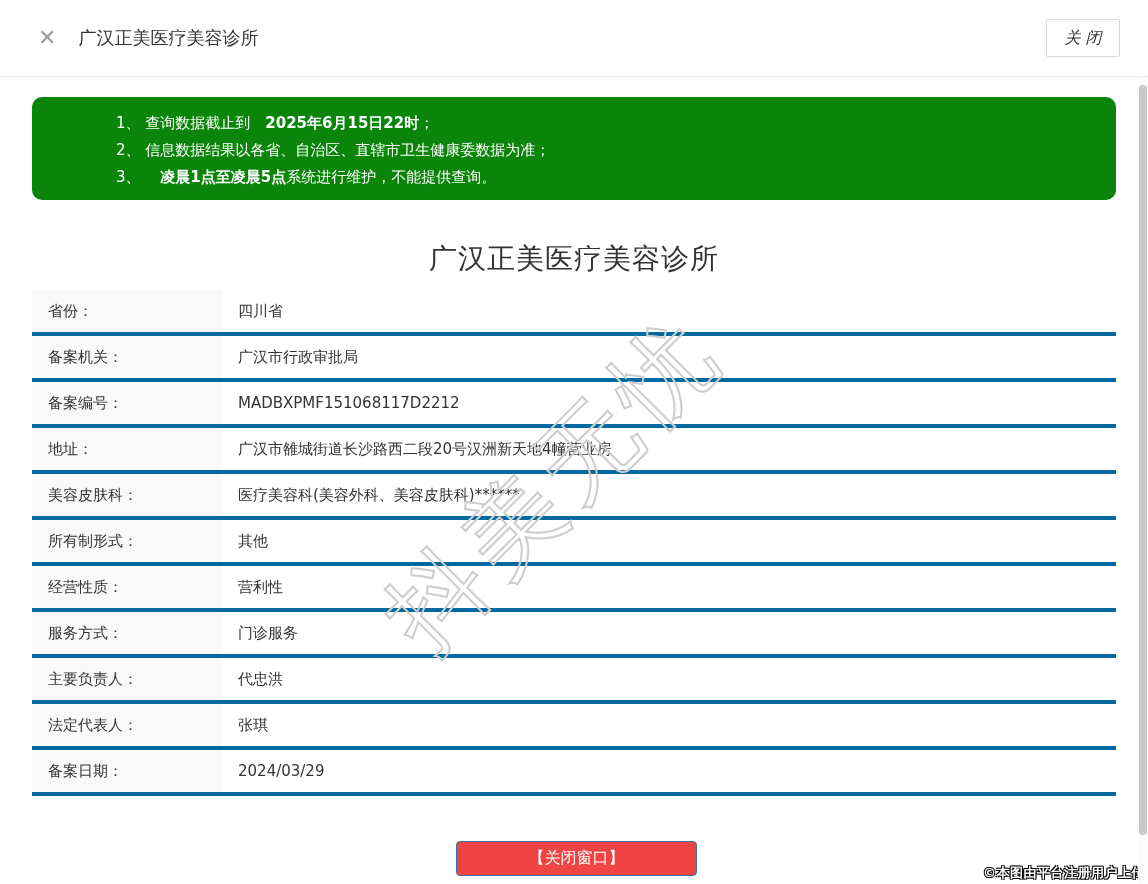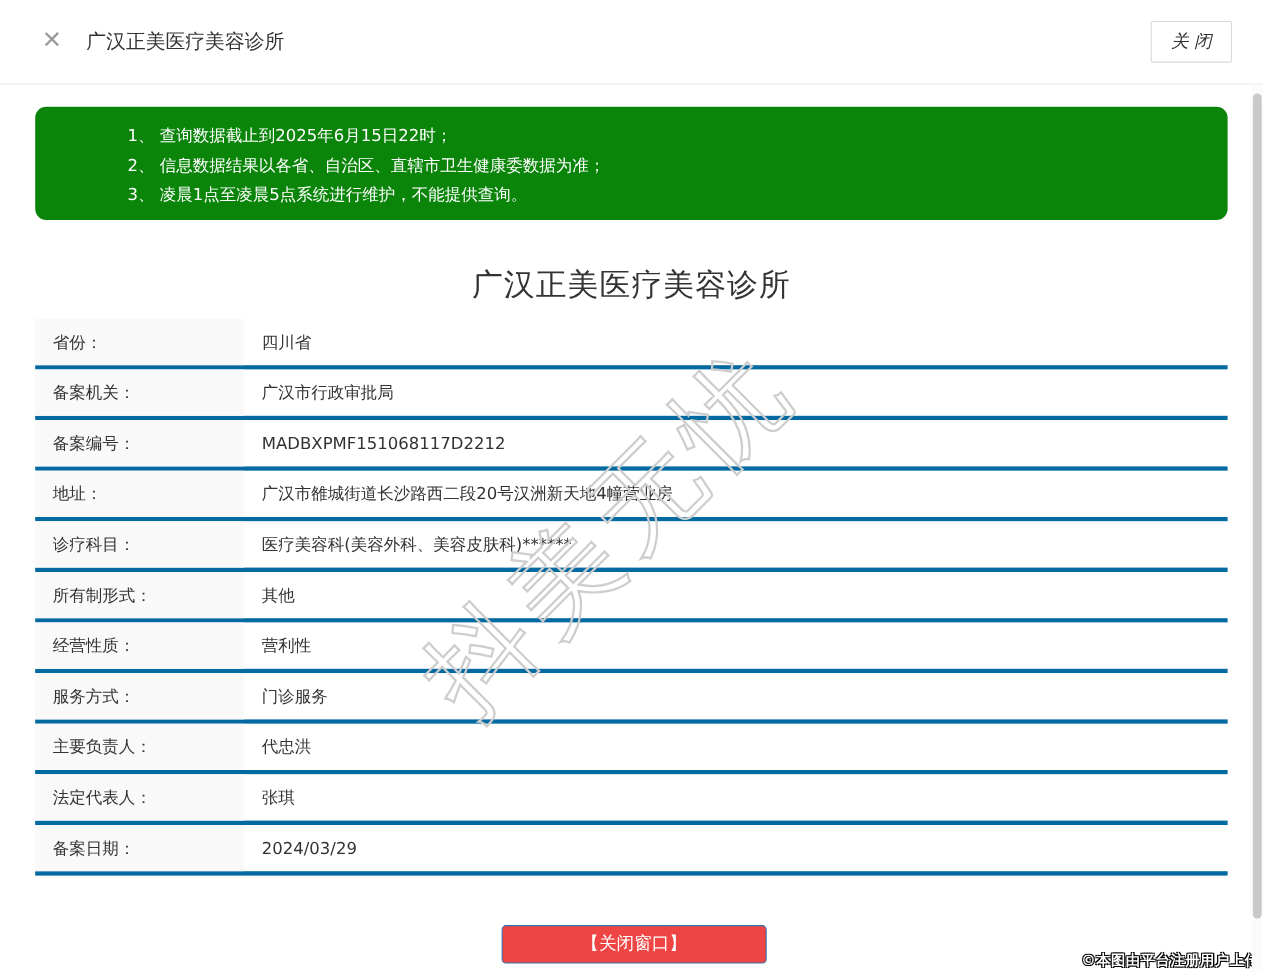--- a/index.html
+++ b/index.html
@@ -26,21 +26,21 @@
     font-size:16px;color:#333;display:flex;align-items:center;justify-content:center;
     cursor:pointer;font-family:inherit;font-style:italic;
   }
   
   .notice{
     position:absolute;left:32px;top:97px;width:1084px;height:103px;
     background:#0a850a;border-radius:10px;box-sizing:border-box;
     color:#fff;font-size:15px;padding:13px 20px 0 84px;
   }
   .notice-line{line-height:27px;white-space:nowrap;}
-  .notice-line b{font-weight:normal;}
+  .notice-line b{font-weight:bold;margin-left:15px;}
   
   .doc-title{
     position:absolute;top:240px;left:0;width:1148px;text-align:center;
     font-size:28px;color:#333;letter-spacing:1px;
   }
   
   .info-table{position:absolute;left:32px;top:290px;width:1084px;}
   .info-row{
     display:flex;height:46px;box-sizing:border-box;
     border-bottom:4px solid #0369a1;background:#fff;
@@ -113,21 +113,21 @@
   </div>
   <div class="info-row">
     <div class="info-label">备案编号：</div>
     <div class="info-value">MADBXPMF151068117D2212</div>
   </div>
   <div class="info-row">
     <div class="info-label">地址：</div>
     <div class="info-value">广汉市雒城街道长沙路西二段20号汉洲新天地4幢营业房</div>
   </div>
   <div class="info-row">
-    <div class="info-label">诊疗科目：</div>
+    <div class="info-label">美容皮肤科：</div>
     <div class="info-value">医疗美容科(美容外科、美容皮肤科)******</div>
   </div>
   <div class="info-row">
     <div class="info-label">所有制形式：</div>
     <div class="info-value">其他</div>
   </div>
   <div class="info-row">
     <div class="info-label">经营性质：</div>
     <div class="info-value">营利性</div>
   </div>

